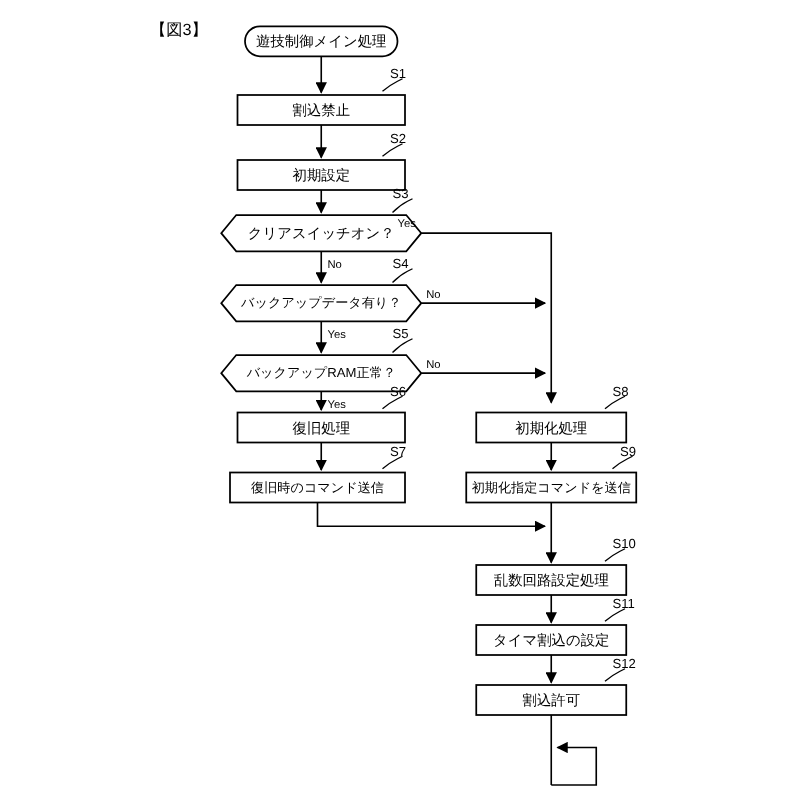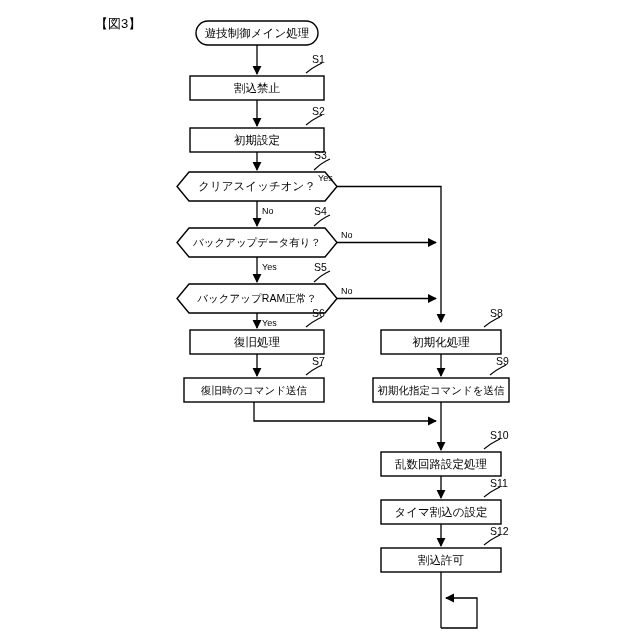--- a/index.html
+++ b/index.html
@@ -12,21 +12,21 @@
   }
   #page {
     position: relative;
     width: 640px;
     height: 640px;
     background: #ffffff;
     overflow: hidden;
   }
   #figure-label {
     position: absolute;
-    left: 95px;
+    left: 120px;
     top: 15px;
     font-size: 13px;
     color: #000;
     letter-spacing: 0px;
     white-space: nowrap;
   }
   svg#flow {
     position: absolute;
     left: 0;
     top: 0;

